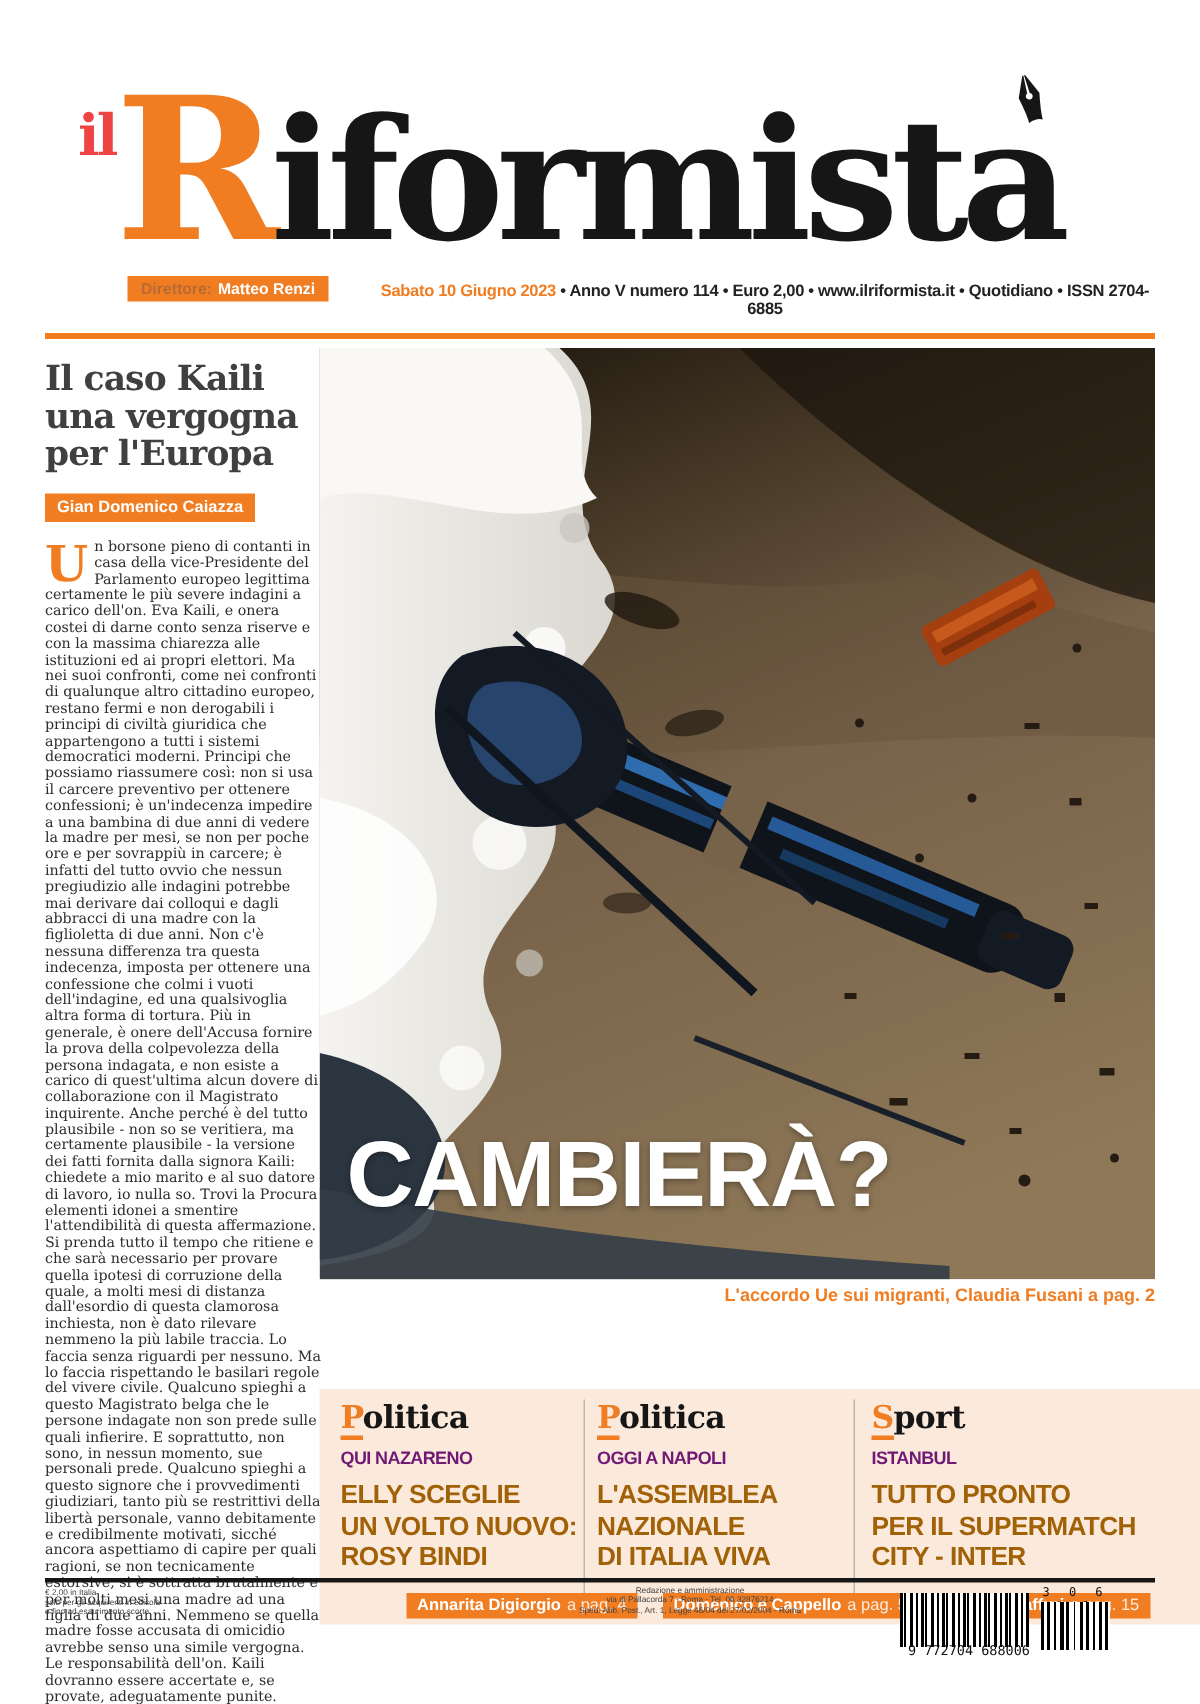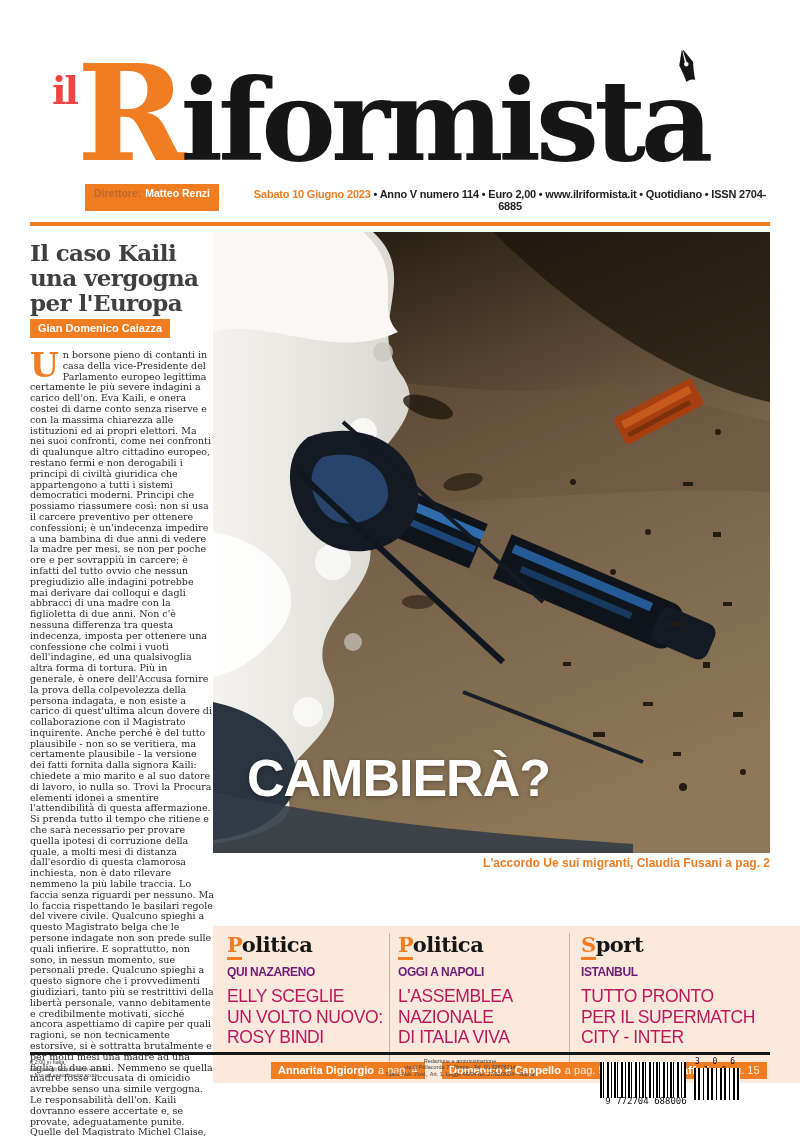--- a/index.html
+++ b/index.html
@@ -8,59 +8,59 @@
 
   
   #logo{position:absolute;left:52px;top:48px;white-space:nowrap;
         font-family:"DejaVu Serif",serif;font-weight:bold;line-height:1;}
   .logo-il{display:inline-block;font-size:38px;transform:translateY(-56px);letter-spacing:-2px;color:#ef4444;}
   .logo-r{font-size:132px;color:#f07d22;letter-spacing:-6px;}
   .logo-rest{font-size:112px;color:#161616;letter-spacing:-5px;}
   #quill{position:absolute;left:668px;top:38px;font-size:46px;color:#161616;
          font-family:"DejaVu Sans",sans-serif;transform:rotate(-105deg);}
   #director-badge{position:absolute;left:85px;top:184px;background:#f07d22;color:#fff;
-        font-size:10.5px;font-weight:bold;padding:3px 9px 12px 9px;}
+        font-size:10.5px;font-weight:bold;padding:3px 9px 2px 9px;}
   #director-badge .lbl{color:#b96a33;font-weight:bold;margin-right:4px;}
   #dateline{position:absolute;left:250px;top:188px;width:520px;text-align:center;
         font-size:11px;font-weight:bold;letter-spacing:-0.2px;color:#222;}
   #dateline .date{color:#f07d22;margin-top:40px;}
   #masthead-rule{position:absolute;left:30px;top:222px;width:740px;height:4px;background:#f07d22;}
 
   
   #lead{position:absolute;left:30px;top:240px;width:192px;}
   #lead-headline{font-family:"DejaVu Serif",serif;font-weight:bold;font-size:23px;
         line-height:25px;letter-spacing:-0.6px;white-space:pre-line;color:#404040;}
-  #lead-byline{display:inline-block;margin-top:4px;background:#f07d22;color:#fff;
+  #lead-byline{display:inline-block;margin-top:14px;background:#f07d22;color:#fff;
         font-size:11px;font-weight:bold;padding:3px 8px 4px 8px;}
   #lead-body{margin-top:12px;width:184px;font-family:"DejaVu Serif",serif;
         font-size:9.5px;line-height:10.8px;color:#2b2b2b;text-align:left;}
   #lead-dropcap{float:left;color:#f07d22;font-family:"DejaVu Serif",serif;font-weight:bold;
         font-size:33px;line-height:29px;margin:1px 4px 0 0;}
 
   
   #photo{position:absolute;left:213px;top:232px;width:557px;height:621px;overflow:hidden;}
   #photo svg{display:block;}
-  #photo-headline{position:absolute;left:34px;top:516px;color:#ffffff;
-        font-size:52px;font-weight:bold;letter-spacing:-1px;
+  #photo-headline{position:absolute;left:18px;top:516px;color:#ffffff;
+        font-size:62px;font-weight:bold;letter-spacing:-1px;
         text-shadow:0 1px 4px rgba(0,0,0,0.35);}
   #photo-caption{position:absolute;right:30px;top:856px;color:#f07d22;
         font-size:12px;font-weight:bold;padding-left:19px;}
 
   
   #band{position:absolute;left:213px;top:926px;width:616px;height:157px;background:#fbe9dc;}
   .vdiv{position:absolute;top:7px;height:142px;width:1px;background:#bdb5ab;}
   #vdiv1{left:176px;} #vdiv2{left:356px;}
   .teaser{position:absolute;top:0;height:157px;}
   #sec0{left:14px;width:158px;} #sec1{left:185px;width:165px;} #sec2{left:368px;width:200px;}
   .cat{position:absolute;top:6px;font-family:"DejaVu Serif",serif;font-weight:bold;
         font-size:21px;letter-spacing:-0.5px;color:#161616;}
   .cat .ini{color:#f07d22;border-bottom:3px solid #f07d22;padding-bottom:0px;}
   .kicker{position:absolute;top:39px;font-size:12px;font-weight:bold;color:#701a75;
         letter-spacing:-0.4px;}
-  .t-headline{position:absolute;top:60px;font-size:17.5px;font-weight:normal;color:#be185d;
+  .t-headline{position:absolute;top:60px;font-size:17.5px;font-weight:bold;color:#a16207;
         line-height:20.5px;letter-spacing:-0.4px;white-space:pre-line;}
   .t-badge{position:absolute;top:136px;background:#f07d22;color:#fff;font-size:11px;
         font-weight:bold;padding:2px 7px 3px 7px;white-space:nowrap;margin-left:44px;}
   .t-badge .pg{font-weight:normal;color:rgba(255,255,255,0.85);margin-left:4px;}
 
   
   #bottom-rule{position:absolute;left:30px;top:1052px;width:740px;height:3px;background:#161616;}
   #price-note{position:absolute;left:30px;top:1059px;font-size:5.5px;line-height:6.6px;
         color:#444;white-space:pre-line;}
   #colophon{position:absolute;left:350px;top:1058px;width:220px;text-align:center;

